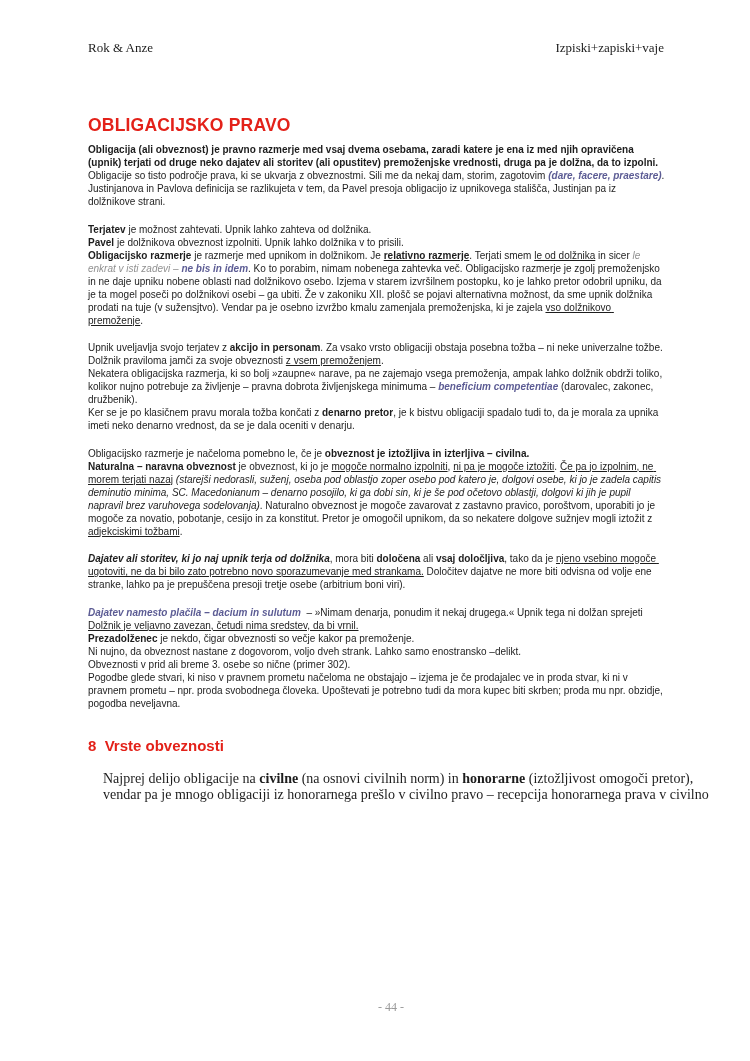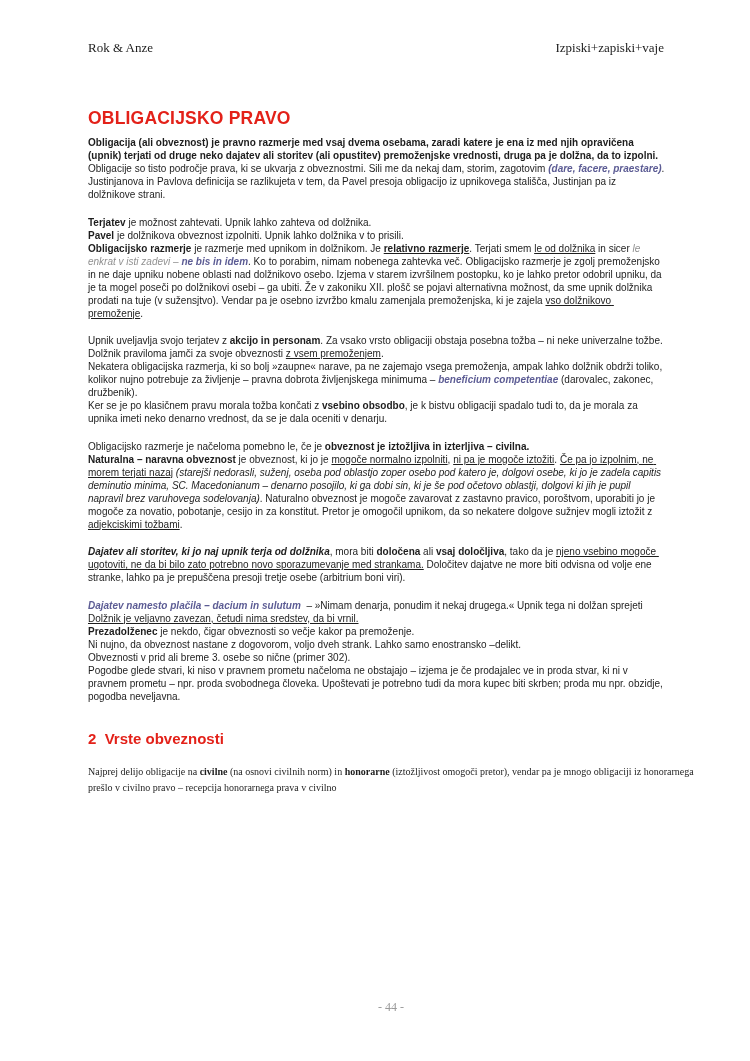--- a/index.html
+++ b/index.html
@@ -14,41 +14,42 @@
   .header{
     position:absolute;top:40px;left:88px;width:576px;
     display:flex;justify-content:space-between;
     font-family:"Liberation Serif",serif;
     font-size:13px;color:#1c1c1c;
   }
   .content{
     position:absolute;top:99px;left:88px;width:578px;
   }
   .doc-title{
-    margin:9px 0 7px 0;
+    margin:16px 0 7px 0;
     font-size:17.5px;font-weight:700;letter-spacing:.2px;
     color:var(--accent-red,#e32119);
   }
   .para{
     margin:0;
     font-size:10px;line-height:13px;
     white-space:pre-wrap;
     color:var(--body-text,#1d1d1d);
   }
   .spacer{height:14.5px;}
   .section-heading{
     margin:27px 0 17px 0;
     font-size:15px;font-weight:700;
     color:var(--accent-red,#e32119);
     white-space:pre-wrap;
   }
   .serif-para{
     font-family:"Liberation Serif",serif;
-    font-size:10px;line-height:16.5px;
+    font-size:14px;line-height:16.5px;
     width:628px;
+    margin-left:15px;
   }
   .footer{
     position:absolute;bottom:46px;left:16px;width:750px;
     text-align:center;
     font-family:"Liberation Serif",serif;
     font-size:12px;
     color:var(--footer-grey,#9a9a9a);
   }
   .r-b{font-weight:700;}
   .r-i{font-style:italic;}
@@ -69,31 +70,31 @@
     <div id="blocks">
         <div class="para"><span class="r-b">Obligacija (ali obveznost) je pravno razmerje med vsaj dvema osebama, zaradi katere je ena iz med njih opravičena (upnik) terjati od druge neko dajatev ali storitev (ali opustitev) premoženjske vrednosti, druga pa je dolžna, da to izpolni.</span></div>
         <div class="para"><span>Obligacije so tisto področje prava, ki se ukvarja z obveznostmi. Sili me da nekaj dam, storim, zagotovim </span><span class="r-b r-i r-blue">(dare, facere, praestare)</span><span>. Justinjanova in Pavlova definicija se razlikujeta v tem, da Pavel presoja obligacijo iz upnikovega stališča, Justinjan pa iz dolžnikove strani.</span></div>
         <div class="spacer"></div>
         <div class="para"><span class="r-b">Terjatev</span><span> je možnost zahtevati. Upnik lahko zahteva od dolžnika.</span></div>
         <div class="para"><span class="r-b">Pavel</span><span> je dolžnikova obveznost izpolniti. Upnik lahko dolžnika v to prisili.</span></div>
         <div class="para"><span class="r-b">Obligacijsko razmerje</span><span> je razmerje med upnikom in dolžnikom. Je </span><span class="r-b r-u">relativno razmerje</span><span>. Terjati smem </span><span class="r-u">le od dolžnika</span><span> in sicer </span><span class="r-i r-grey">le enkrat v isti zadevi – </span><span class="r-b r-i r-blue">ne bis in idem</span><span>. Ko to porabim, nimam nobenega zahtevka več. Obligacijsko razmerje je zgolj premoženjsko in ne daje upniku nobene oblasti nad dolžnikovo osebo. Izjema v starem izvršilnem postopku, ko je lahko pretor odobril upniku, da je ta mogel poseči po dolžnikovi osebi – ga ubiti. Že v zakoniku XII. plošč se pojavi alternativna možnost, da sme upnik dolžnika prodati na tuje (v sužensjtvo). Vendar pa je osebno izvržbo kmalu zamenjala premoženjska, ki je zajela </span><span class="r-u">vso dolžnikovo premoženje</span><span>.</span></div>
         <div class="spacer"></div>
         <div class="para"><span>Upnik uveljavlja svojo terjatev z </span><span class="r-b">akcijo in personam</span><span>. Za vsako vrsto obligaciji obstaja posebna tožba – ni neke univerzalne tožbe. Dolžnik praviloma jamči za svoje obveznosti </span><span class="r-u">z vsem premoženjem</span><span>.
 Nekatera obligacijska razmerja, ki so bolj »zaupne« narave, pa ne zajemajo vsega premoženja, ampak lahko dolžnik obdrži toliko, kolikor nujno potrebuje za življenje – pravna dobrota življenjskega minimuma – </span><span class="r-b r-i r-blue">beneficium competentiae</span><span> (darovalec, zakonec, družbenik).
-Ker se je po klasičnem pravu morala tožba končati z </span><span class="r-b">vsebino obsodbo</span><span>, je k bistvu obligaciji spadalo tudi to, da je morala za upnika imeti neko denarno vrednost, da se je dala oceniti v denarju.</span></div>
+Ker se je po klasičnem pravu morala tožba končati z </span><span class="r-b">denarno pretor</span><span>, je k bistvu obligaciji spadalo tudi to, da je morala za upnika imeti neko denarno vrednost, da se je dala oceniti v denarju.</span></div>
         <div class="spacer"></div>
         <div class="para"><span>Obligacijsko razmerje je načeloma pomebno le, če je </span><span class="r-b">obveznost je iztožljiva in izterljiva – civilna.</span><span>
 </span><span class="r-b">Naturalna – naravna obveznost</span><span> je obveznost, ki jo je </span><span class="r-u">mogoče normalno izpolniti</span><span>, </span><span class="r-u">ni pa je mogoče iztožiti</span><span>. </span><span class="r-u">Če pa jo izpolnim, ne morem terjati nazaj</span><span> </span><span class="r-i">(starejši nedorasli, suženj, oseba pod oblastjo zoper osebo pod katero je, dolgovi osebe, ki jo je zadela capitis deminutio minima, SC. Macedonianum – denarno posojilo, ki ga dobi sin, ki je še pod očetovo oblastji, dolgovi ki jih je pupil napravil brez varuhovega sodelovanja)</span><span>. Naturalno obveznost je mogoče zavarovat z zastavno pravico, poroštvom, uporabiti jo je mogoče za novatio, pobotanje, cesijo in za konstitut. Pretor je omogočil upnikom, da so nekatere dolgove sužnjev mogli iztožit z </span><span class="r-u">adjekciskimi tožbami</span><span>.</span></div>
         <div class="spacer"></div>
         <div class="para"><span class="r-b r-i">Dajatev ali storitev, ki jo naj upnik terja od dolžnika</span><span>, mora biti </span><span class="r-b">določena</span><span> ali </span><span class="r-b">vsaj določljiva</span><span>, tako da je </span><span class="r-u">njeno vsebino mogoče ugotoviti, ne da bi bilo zato potrebno novo sporazumevanje med strankama.</span><span> Določitev dajatve ne more biti odvisna od volje ene stranke, lahko pa je prepuščena presoji tretje osebe (arbitrium boni viri).</span></div>
         <div class="spacer"></div>
         <div class="para"><span class="r-b r-i r-blue">Dajatev namesto plačila – dacium in sulutum</span><span>  – »Nimam denarja, ponudim it nekaj drugega.« Upnik tega ni dolžan sprejeti
 </span><span class="r-u">Dolžnik je veljavno zavezan, četudi nima sredstev, da bi vrnil.</span><span>
 </span><span class="r-b">Prezadolženec</span><span> je nekdo, čigar obveznosti so večje kakor pa premoženje.
 Ni nujno, da obveznost nastane z dogovorom, voljo dveh strank. Lahko samo enostransko –delikt.
 Obveznosti v prid ali breme 3. osebe so nične (primer 302).
 Pogodbe glede stvari, ki niso v pravnem prometu načeloma ne obstajajo – izjema je če prodajalec ve in proda stvar, ki ni v pravnem prometu – npr. proda svobodnega človeka. Upoštevati je potrebno tudi da mora kupec biti skrben; proda mu npr. obzidje, pogodba neveljavna.</span></div>
-        <h2 class="section-heading"><span>2  Vrste obveznosti</span></h2>
+        <h2 class="section-heading"><span>8  Vrste obveznosti</span></h2>
         <div class="para serif-para"><span>Najprej delijo obligacije na </span><span class="r-b">civilne</span><span> (na osnovi civilnih norm) in </span><span class="r-b">honorarne</span><span> (iztožljivost omogoči pretor), vendar pa je mnogo obligaciji iz honorarnega prešlo v civilno pravo – recepcija honorarnega prava v civilno</span></div>
       </div>
   </div>
   <div class="footer">- 44 -</div>
 </div>
 
 </body></html>

